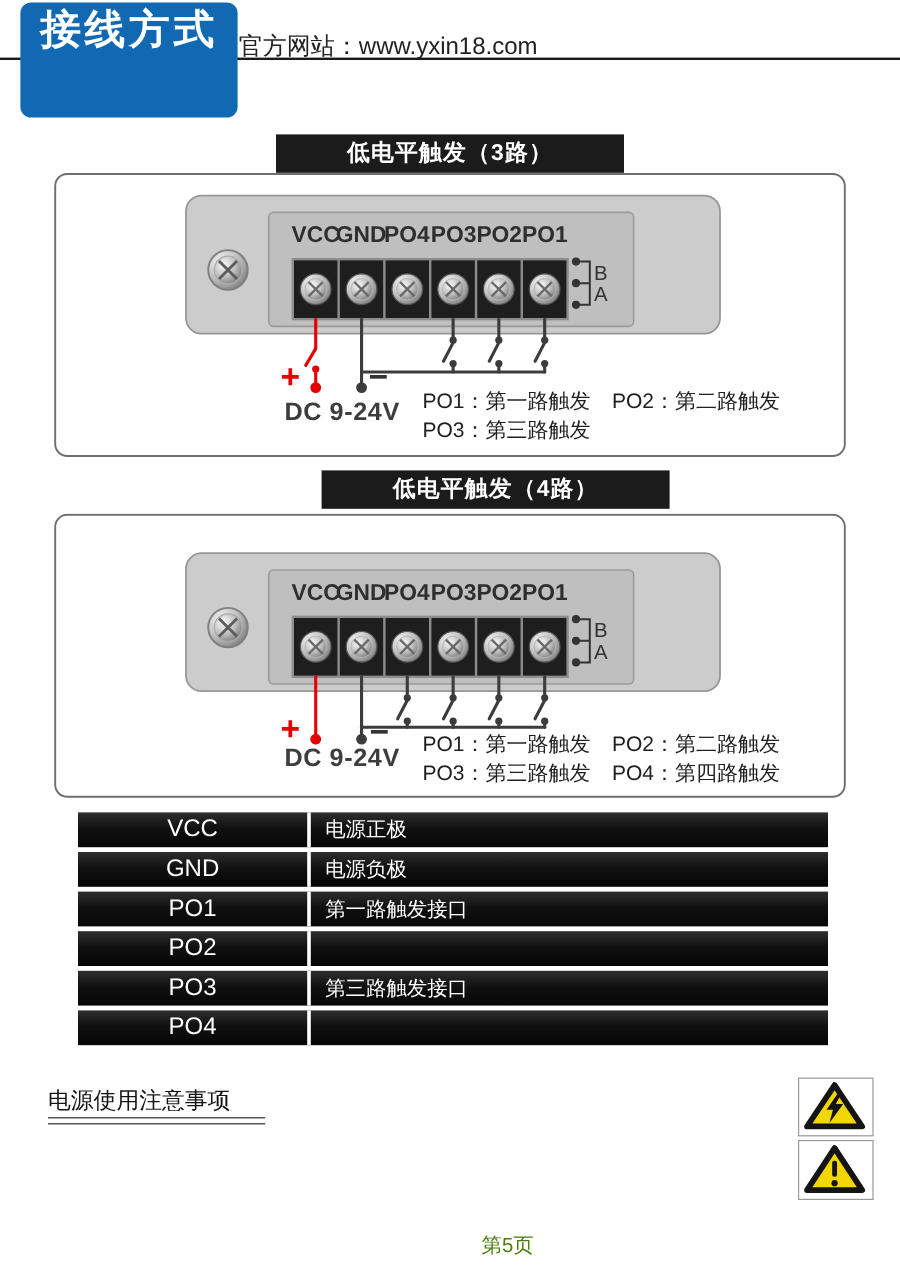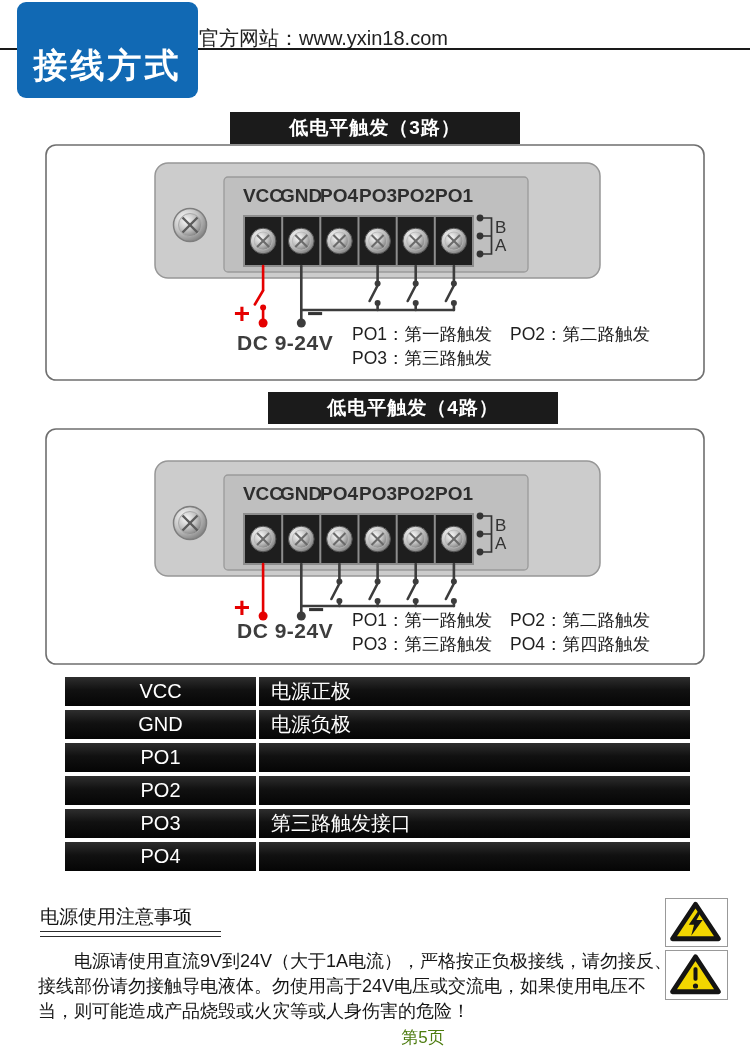--- a/index.html
+++ b/index.html
@@ -2,21 +2,21 @@
 <html><head>
 <meta charset="utf-8">
 <style>
   html,body{margin:0;padding:0;background:#fff;}
   .page{position:relative;width:750px;height:1060px;background:#fff;overflow:hidden;
         font-family:"Liberation Sans","DejaVu Sans",sans-serif;}
   
   .site-label{position:absolute;left:199px;top:25px;font-size:20px;color:#222;white-space:nowrap;}
   .header-rule{position:absolute;left:0;top:48px;width:750px;height:2px;background:#1a1a1a;}
   .badge{position:absolute;left:17px;top:2px;width:181px;height:96px;background:#1169b4;border-radius:9px;
-         display:flex;align-items:flex-end;justify-content:center;}
+         display:flex;justify-content:center;}
   .badge span{color:#fff;font-size:34px;font-weight:bold;letter-spacing:3px;padding-bottom:9px;white-space:nowrap;}
   
   .bar{position:absolute;left:230px;width:290px;height:32px;background:#1b1b1b;color:#fff;
        font-size:19px;font-weight:bold;letter-spacing:1px;line-height:32px;text-align:center;white-space:nowrap;}
   .bar1{top:112px;}
   .bar2{top:392px;margin-left:38px;}
   
   .diag{position:absolute;left:45px;width:660px;height:237px;}
   .diag1{top:144px;}
   .diag2{top:428px;}
@@ -24,21 +24,21 @@
   .tlabel{font-size:19px;font-weight:bold;fill:#2e2e2e;text-anchor:middle;}
   .bustxt{font-size:17px;fill:#333;}
   .plus{font-size:28px;font-weight:bold;fill:#e50000;text-anchor:middle;}
   .minus{font-size:28px;font-weight:bold;fill:#333;}
   .dctxt{font-size:21px;font-weight:bold;fill:#3d3d3d;letter-spacing:0.5px;}
   .legend{font-size:17.5px;fill:#1f1f1f;}
   
   .pin-table{position:absolute;left:65px;top:677px;width:625px;}
   .trow{display:flex;height:29px;margin-bottom:4px;background:linear-gradient(180deg,#2e2e2e 0%,#111 45%,#050505 100%);color:#fff;}
   .tkey{width:191px;text-align:center;line-height:29px;font-size:20px;border-right:3px solid #fff;}
-  .tval{flex:1;line-height:29px;font-size:20px;padding-left:12px;}
+  .tval{flex:1;line-height:29px;font-size:17px;padding-left:12px;}
   
   .notice-heading{position:absolute;left:40px;top:904px;font-size:19px;color:#141414;white-space:nowrap;}
   .notice-underline{position:absolute;left:40px;top:931px;width:181px;height:4px;
                     border-top:1.5px solid #2c2c2c;border-bottom:1.5px solid #2c2c2c;}
   .notice-body{position:absolute;left:38px;top:949px;font-size:18px;line-height:25px;color:#161616;}
   .nline{white-space:nowrap;}
   .warnbox{position:absolute;left:665px;width:61px;background:#fff;border:1px solid #999;}
   .warn1{top:898px;height:47px;}
   .warn2{top:950px;height:48px;}
   .page-num{position:absolute;left:0;top:1026px;width:750px;text-align:center;font-size:17px;color:#4d7c0f;margin-left:48px;}
@@ -311,40 +311,36 @@
     <div class="trow">
       <div class="tkey">VCC</div>
       <div class="tval">电源正极</div>
     </div>
     <div class="trow">
       <div class="tkey">GND</div>
       <div class="tval">电源负极</div>
     </div>
     <div class="trow">
       <div class="tkey">PO1</div>
+      <div class="tval">第一路触发接口</div>
     </div>
     <div class="trow">
       <div class="tkey">PO2</div>
     </div>
     <div class="trow">
       <div class="tkey">PO3</div>
       <div class="tval">第三路触发接口</div>
     </div>
     <div class="trow">
       <div class="tkey">PO4</div>
     </div>
   </div>
 
   <div class="notice-heading">电源使用注意事项</div>
   <div class="notice-underline"></div>
-  <div class="notice-body">
-    <div class="nline">　　电源请使用直流9V到24V（大于1A电流），严格按正负极接线，请勿接反、</div>
-    <div class="nline">接线部份请勿接触导电液体。勿使用高于24V电压或交流电，如果使用电压不</div>
-    <div class="nline">当，则可能造成产品烧毁或火灾等或人身伤害的危险！</div>
-  </div>
 
   <div class="warnbox warn1">
     <svg width="59" height="45" viewBox="0 0 61 47">
       <polygon points="30.5,5.5 54.5,41.5 6.5,41.5" fill="#f2d600" stroke="#141414" stroke-width="5" stroke-linejoin="round"></polygon>
       <polygon points="33,13 23.5,27 29,27 26,38.5 38,22 31.5,22 36.5,13" fill="#141414"></polygon>
     </svg>
   </div>
   <div class="warnbox warn2">
     <svg width="59" height="46" viewBox="0 0 61 48">
       <polygon points="30.5,6 54.5,42.5 6.5,42.5" fill="#f2d600" stroke="#141414" stroke-width="5" stroke-linejoin="round"></polygon>

